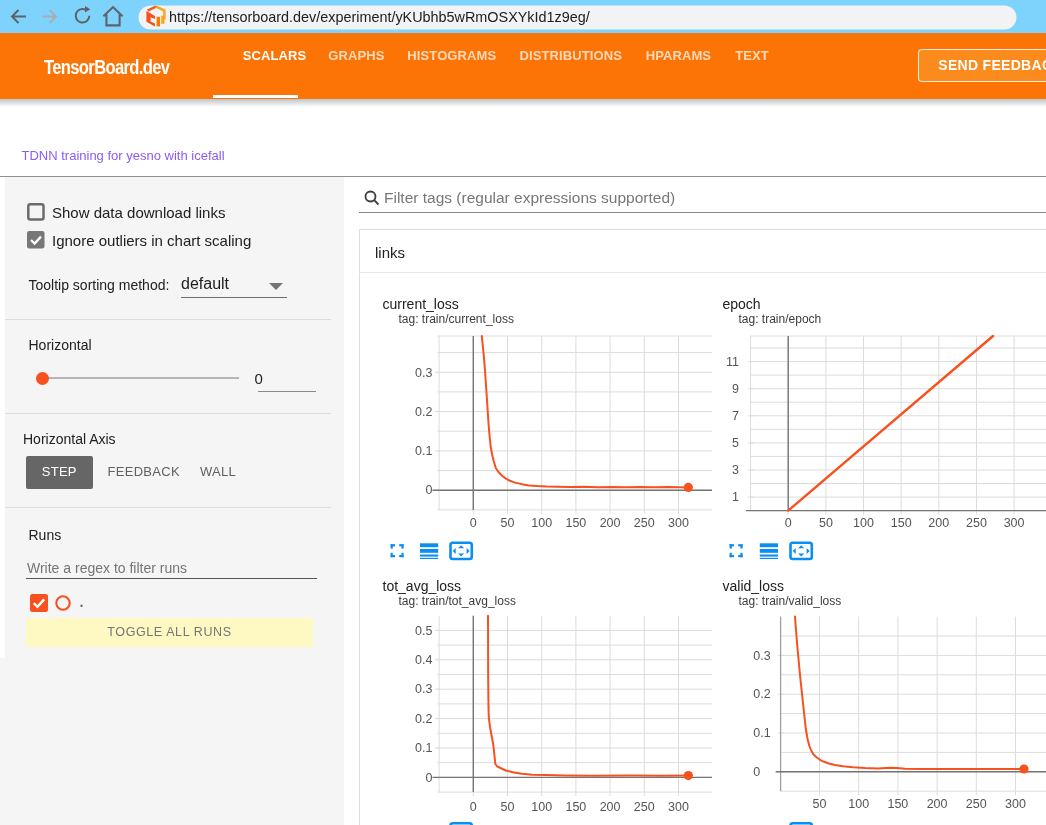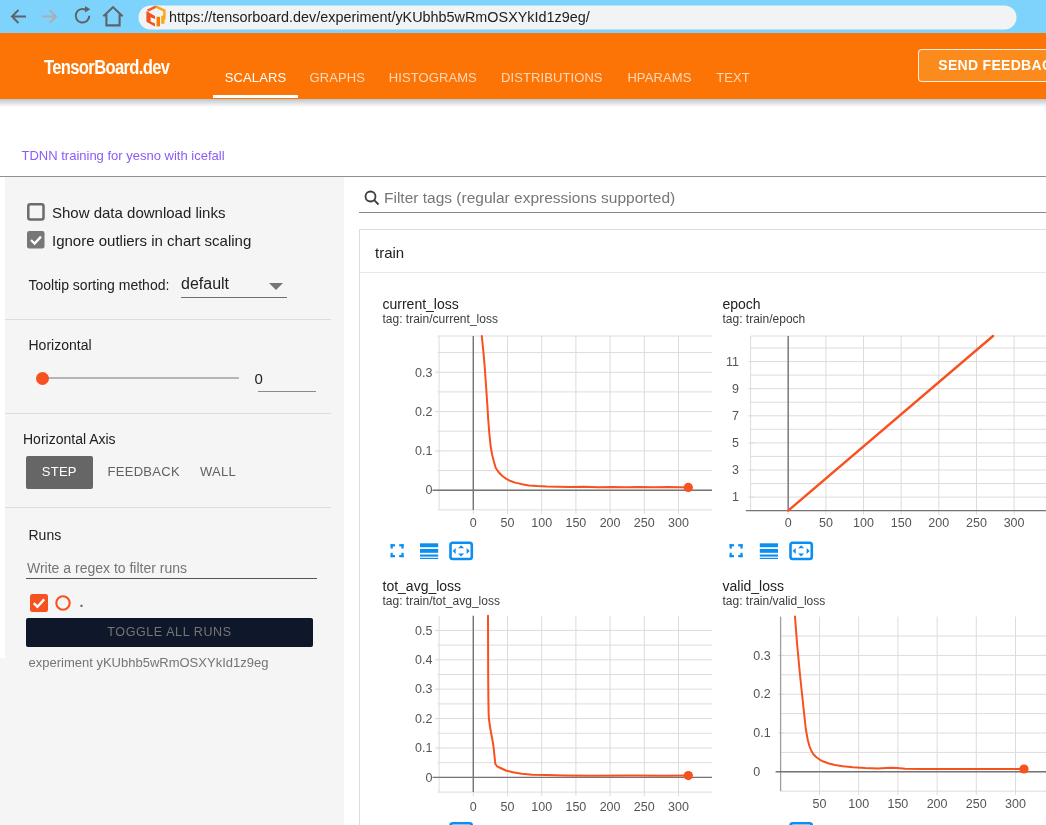--- a/index.html
+++ b/index.html
@@ -2,22 +2,22 @@
 <html><head><meta charset="utf-8">
 <style>
 * { margin:0; padding:0; box-sizing:border-box; }
 html,body { width:1046px; height:825px; overflow:hidden;
   font-family:"Liberation Sans",sans-serif; background:#fff; }
 .page { position:relative; width:1046px; height:825px; }
 .chrome { position:absolute; left:0; top:0; width:1046px; height:33px; background:#7dd3fc; }
 .header { position:absolute; left:0; top:33px; width:1046px; height:66px; background:#fc7405; }
 .brand { position:absolute; left:43.5px; top:23px; font-size:20px; font-weight:700;
   color:#fff; letter-spacing:-0.8px; transform:scaleX(0.83); transform-origin:left; }
-.nav { position:absolute; top:37px; transform:translateX(-50%); font-size:13px;
-  font-weight:400; letter-spacing:0.1px; }
+.nav { position:absolute; top:15px; transform:translateX(-50%); font-size:13px;
+  font-weight:700; letter-spacing:0.1px;margin-left:19px; }
 .underline { position:absolute; left:213px; top:62px; width:85px; height:3px; background:#fff; }
 .feedback { position:absolute; left:918px; top:15.5px; width:165px; height:33.5px;
   background:#fc8b1e; border:1.2px solid rgba(255,255,255,.85); border-radius:4px;
   color:#fff; font-size:14px; font-weight:700; letter-spacing:0.3px; line-height:31px;
   text-align:center; }
 .subheader { position:absolute; left:0; top:99px; width:1046px; height:78px; background:#fff;
   border-bottom:1.3px solid #8b9196; }
 .subshadow { position:absolute; left:0; top:99px; width:1046px; height:8px;
   background:linear-gradient(rgba(69,90,100,.35), rgba(69,90,100,0)); }
 .subtext { position:absolute; left:21.5px; top:147.5px; font-size:13px; color:#8b5cf6; }
@@ -27,26 +27,26 @@
 .gutter { position:absolute; left:0; top:177.3px; width:5px; height:481px; background:#fff; }
 .lbl { position:absolute; font-size:14px; color:#212121; }
 .hr { position:absolute; height:1px; }
 .divider { position:absolute; left:5px; width:326px; height:1px; background:#ddd; }
 .stepbtn { position:absolute; left:26px; top:456.4px; width:66.5px; height:32.7px;
   background:#666; color:#fff; border-radius:2px; font-size:13px; text-align:center;
   line-height:32.7px; letter-spacing:0.3px; }
 .flatbtn { position:absolute; top:456.4px; height:32.7px; color:#616161; font-size:13px;
   line-height:32.7px; letter-spacing:0.3px; }
 .togglebtn { position:absolute; left:26px; top:618.2px; width:287px; height:29.1px;
-  background:#0f172a; color:#757575; border-radius:2px; font-size:12.5px; text-align:center;
+  background:#fef9c3; color:#757575; border-radius:2px; font-size:12.5px; text-align:center;
   line-height:29.1px; letter-spacing:0.6px; }
 .card { position:absolute; left:346.5px; top:228.5px; width:700px; height:597px;
   background:#fff; border-top:1.2px solid #ddd; border-left:1.2px solid #ddd; }
 .ctitle { position:absolute; font-size:14px; color:#212121; }
-.ctag { position:absolute; font-size:12px; color:#3c3c3c; }
+.ctag { position:absolute; font-size:12px; color:#3c3c3c;margin-left:16px; }
 </style></head>
 <body>
 <div class="page">
 
 <div class="chrome">
  <svg width="1046" height="33" style="position:absolute;left:0;top:0">
   <g stroke="#5f6368" stroke-width="2" fill="none">
    <path d="M26 16.5 H12 M18.5 10 L12 16.5 L18.5 23"></path>
   </g>
   <g stroke="#a9aeb3" stroke-width="2" fill="none">
@@ -118,33 +118,32 @@
   <div class="lbl" style="left:28.5px;top:527px">Runs</div>
   <div class="lbl" style="left:27px;top:560px;color:#757575">Write a regex to filter runs</div>
   <div class="hr" style="left:26px;top:577.8px;width:290.5px;background:#555;height:1.2px"></div>
   <svg width="60" height="22" style="position:absolute;left:30px;top:593.5px">
     <rect x="0" y="0" width="18" height="18" rx="2.5" fill="#f85120"></rect>
     <path d="M3.8 9.2 L7.4 12.8 L14.2 5.4" stroke="#fff" stroke-width="2.4" fill="none"></path>
     <circle cx="33" cy="9" r="6.7" fill="none" stroke="#f85120" stroke-width="2.1"></circle>
     <rect x="50.5" y="10.8" width="2" height="2" fill="#555"></rect>
   </svg>
   <div class="togglebtn">TOGGLE ALL RUNS</div>
-  <div style="position:absolute;left:28.5px;top:655px;font-size:13px;color:#757575">experiment yKUbhb5wRmOSXYkId1z9eg</div>
 </div>
 
 <div style="position:absolute;left:344px;top:177.3px;width:702px;height:647.7px;background:#fff"></div>
     <div style="position:absolute;left:12px;top:0;width:1046px;height:825px">
   <svg width="17" height="17" style="position:absolute;left:352px;top:189.5px">
     <circle cx="6.5" cy="6.5" r="5" fill="none" stroke="#3c3c3c" stroke-width="1.8"></circle>
     <line x1="10.2" y1="10.2" x2="14.5" y2="14.5" stroke="#3c3c3c" stroke-width="1.8"></line>
   </svg>
   <div style="position:absolute;left:372px;top:188.5px;font-size:15.5px;color:#777">Filter tags (regular expressions supported)</div>
   <div class="hr" style="left:347px;top:211.8px;width:699px;background:#888"></div>
   <div class="card"></div>
-  <div style="position:absolute;left:363px;top:244px;font-size:15px;color:#212121">train</div>
+  <div style="position:absolute;left:363px;top:244px;font-size:15px;color:#212121">links</div>
   <div class="hr" style="left:347px;top:272px;width:699px;background:#e8e8e8"></div>
   <div class="ctitle" style="left:370.5px;top:295.5px">current_loss</div>
   <div class="ctag" style="left:370.5px;top:311.5px">tag: train/current_loss</div>
   <div class="ctitle" style="left:710.5px;top:295.5px">epoch</div>
   <div class="ctag" style="left:710.5px;top:311.5px">tag: train/epoch</div>
   <div class="ctitle" style="left:370.5px;top:577.5px">tot_avg_loss</div>
   <div class="ctag" style="left:370.5px;top:593.5px">tag: train/tot_avg_loss</div>
   <div class="ctitle" style="left:710.5px;top:577.5px">valid_loss</div>
   <div class="ctag" style="left:710.5px;top:593.5px">tag: train/valid_loss</div>
   <svg width="1046" height="825" viewBox="0 0 1046 825" style="position:absolute;left:0;top:0" font-family="'Liberation Sans',sans-serif">

